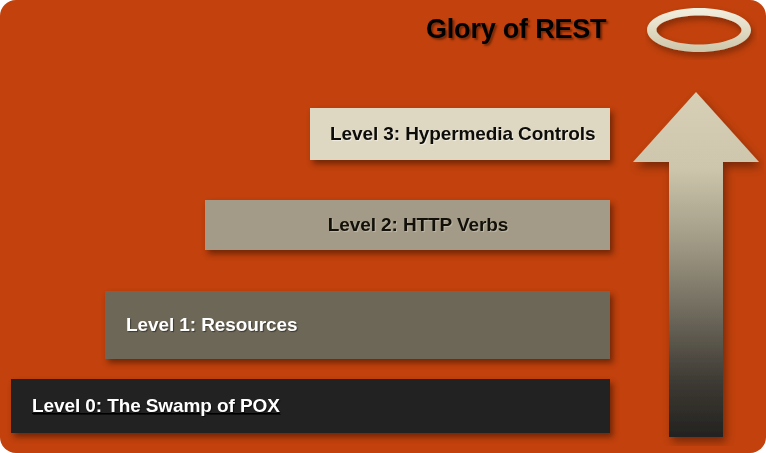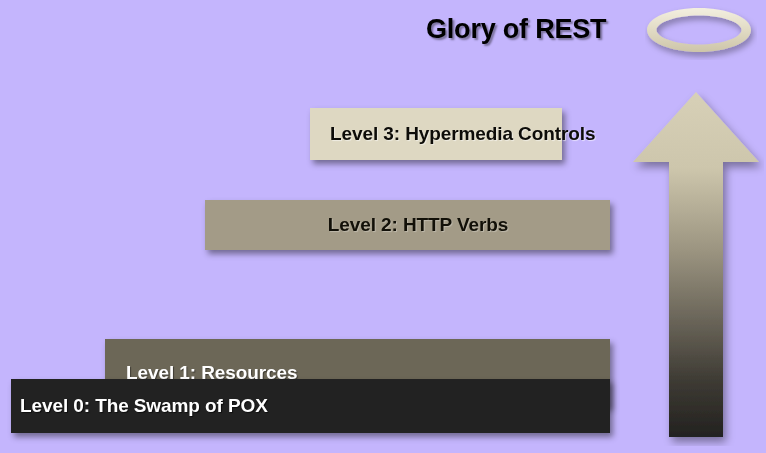--- a/index.html
+++ b/index.html
@@ -8,22 +8,23 @@
     background: #ffffff;
   }
   body {
     font-family: "Liberation Sans", sans-serif;
     -webkit-font-smoothing: antialiased;
   }
   #canvas {
     position: relative;
     width: 766px;
     height: 453px;
-    background: #c4b5fd;
+    background: #c2410c;
     overflow: hidden;
+    border-radius: 16px;
   }
 
   
   #title {
     position: absolute;
     left: 426px;
     top: 14px;
     font-size: 27px;
     font-weight: bold;
     color: #000000;
@@ -61,21 +62,21 @@
     box-shadow: 3px 4px 6px rgba(0,0,0,0.42);
   }
   .bar-label {
     font-size: 19px;
     font-weight: bold;
     white-space: nowrap;
     letter-spacing: -0.1px;
   }
   .bar.level3 {
     left: 310px; top: 108px;
-    width: 252px; height: 52px;
+    width: 300px; height: 52px;
     background: #ded8c2;
     padding-left: 20px;
   }
   .bar.level3 .bar-label {
     color: #0d0c08;
     text-shadow: 1px 1px 1px rgba(255,255,255,0.55);
   }
   .bar.level2 {
     left: 205px; top: 200px;
     width: 405px; height: 50px;
@@ -85,31 +86,31 @@
   }
   .bar.level2 .bar-label {
     color: #121008;
     text-shadow: 1px 1px 1px rgba(255,255,255,0.3);
   }
   .bar.level1 {
     left: 105px; top: 291px;
     width: 505px; height: 68px;
     background: #6c6757;
     padding-left: 21px;
-    margin-top: 48px;
   }
   .bar.level1 .bar-label {
     color: #ffffff;
     text-shadow: 1px 1px 1px rgba(0,0,0,0.45);
   }
   .bar.level0 {
     left: 11px; top: 379px;
     width: 599px; height: 54px;
     background: #222222;
-    padding-left: 9px;
+    padding-left: 21px;
+    text-decoration: underline;
   }
   .bar.level0 .bar-label {
     color: #ffffff;
     text-shadow: 1px 1px 1px rgba(0,0,0,0.6);
   }
 </style>
 </head>
 <body>
 
 <div id="canvas">

